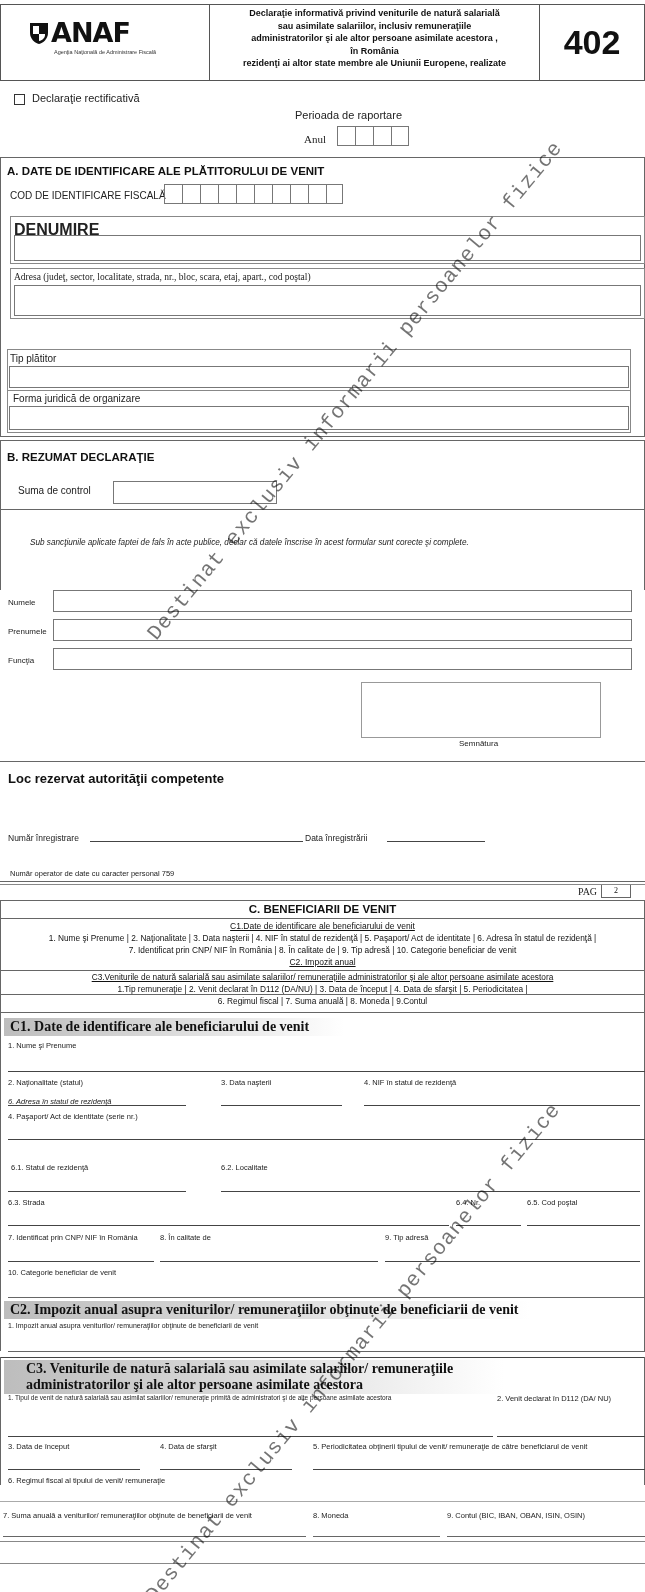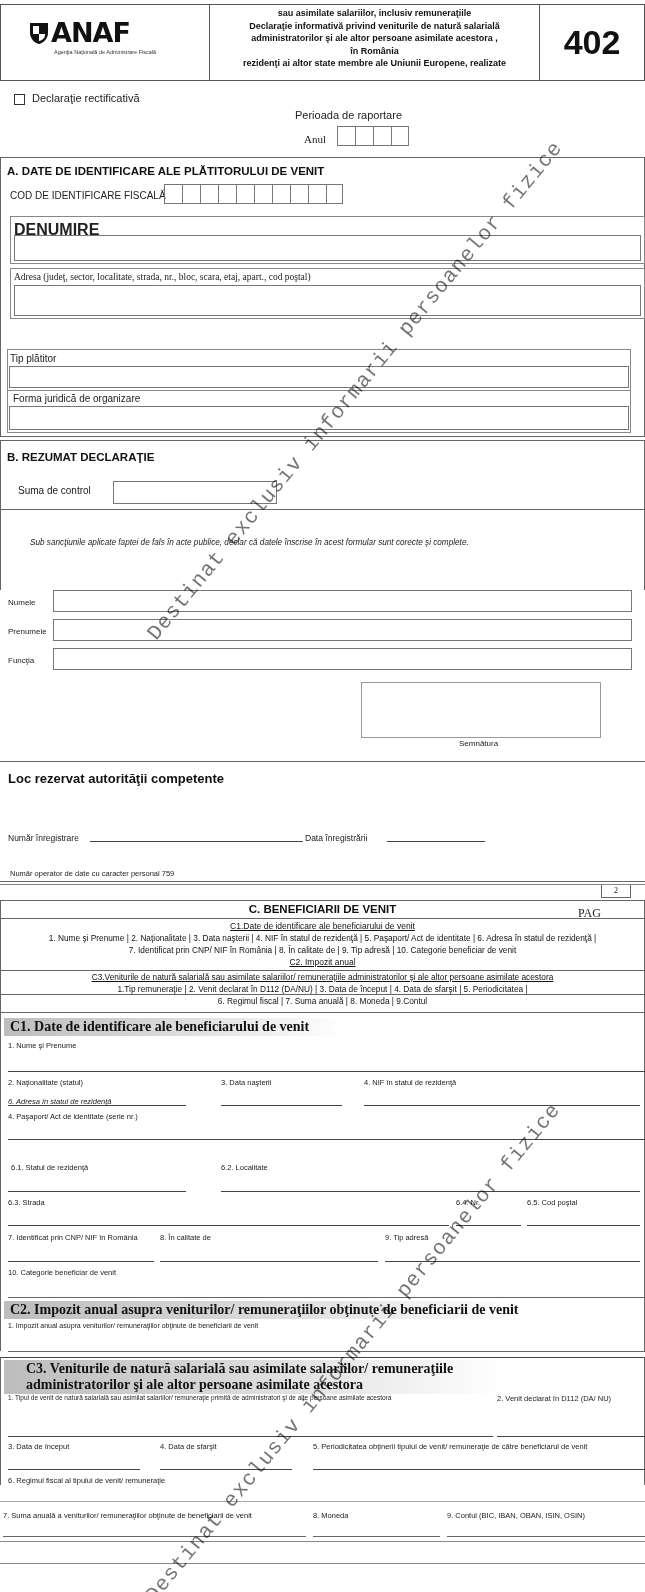--- a/index.html
+++ b/index.html
@@ -32,22 +32,22 @@
       <path d="M1 2 L19 2 L19 12 C19 18 14 22 10 23 C6 22 1 18 1 12 Z" fill="#111"></path>
       <path d="M4 5 L10 5 L10 13 L4 13 Z" fill="#fff"></path>
       <path d="M10 13 L16 13 L16 14 C16 17 13 19.5 10 20 Z" fill="#fff"></path>
     </svg>
     <span style="font-family:'DejaVu Sans',sans-serif;font-weight:bold;font-size:27px;letter-spacing:-1px;margin-left:2px;line-height:1;">ANAF</span>
   </div>
   <div class="abs" style="left:53px;top:44px;font-size:5.5px;color:#333;white-space:nowrap;">Agenţia Naţională de Administrare Fiscală</div>
 </div>
 <div class="box" style="left:209px;top:4px;width:331px;height:77px;border-color:#555;">
   <div class="abs center" style="left:0;top:2px;width:329px;font-weight:bold;font-size:9px;line-height:12.5px;">
+    <div>Declaraţie informativă privind veniturile de natură salarială</div>
     <div>sau asimilate salariilor, inclusiv remuneraţiile</div>
-    <div>Declaraţie informativă privind veniturile de natură salarială</div>
     <div>administratorilor şi ale altor persoane asimilate acestora ,</div>
     <div>în România</div>
     <div>rezidenţi ai altor state membre ale Uniunii Europene, realizate</div>
   </div>
 </div>
 <div class="box" style="left:539px;top:4px;width:106px;height:77px;border-color:#555;">
   <div class="abs center" style="left:0;top:18px;width:104px;font-weight:bold;font-size:34px;">402</div>
 </div>
 
 <div class="abs" style="left:14px;top:94px;width:11px;height:11px;border:1px solid #333;background:#fff;"></div>
@@ -127,21 +127,21 @@
 
 <div class="hline" style="left:0;top:761px;width:645px;background:#666;"></div>
 <div class="sec-title" style="left:8px;top:771px;font-size:13px;">Loc rezervat autorităţii competente</div>
 <div class="lbl" style="left:8px;top:833px;font-size:8.5px;">Număr înregistrare</div>
 <div class="uline" style="left:90px;top:830px;width:213px;height:12px;"><input style=""></div>
 <div class="lbl" style="left:305px;top:833px;font-size:8.5px;">Data înregistrării</div>
 <div class="uline" style="left:387px;top:830px;width:98px;height:12px;"><input style=""></div>
 <div class="lbl" style="left:10px;top:869px;font-size:7.5px;">Număr operator de date cu caracter personal 759</div>
 <div class="hline" style="left:0;top:881px;width:645px;background:#666;"></div>
 
-<div class="lbl" style="left:578px;top:886px;font-family:'Liberation Serif',serif;font-size:12px;margin-top:20px;">PAG</div>
+<div class="lbl" style="left:578px;top:886px;font-family:'Liberation Serif',serif;font-size:10px;">PAG</div>
 <div class="abs center" style="left:601px;top:884px;width:30px;height:14px;border:1px solid #666;border-top:none;font-family:'Liberation Serif',serif;font-size:8px;line-height:13px;">2</div>
 <div class="hline" style="left:0;top:884px;width:645px;background:#888;"></div>
 
 <div class="box" style="left:0;top:900px;width:645px;height:95px;border-color:#666;"></div>
 <div class="abs center" style="left:0;top:903px;width:645px;font-weight:bold;font-size:11.5px;">C. BENEFICIARII  DE VENIT</div>
 <div class="hline" style="left:0;top:918px;width:645px;background:#666;"></div>
 <div class="abs center" style="left:0;top:921px;width:645px;font-size:8.5px;text-decoration:underline;">C1.Date de identificare ale beneficiarului de venit</div>
 <div class="abs center" style="left:0;top:933px;width:645px;font-size:8.3px;white-space:nowrap;">1. Nume şi Prenume | 2. Naţionalitate  | 3. Data naşterii |  4. NIF în statul de rezidenţă  | 5. Paşaport/ Act de identitate | 6. Adresa în statul de rezidenţă |</div>
 <div class="abs center" style="left:0;top:945px;width:645px;font-size:8.3px;">7. Identificat prin CNP/ NIF în România  | 8. În calitate de | 9. Tip adresă | 10. Categorie beneficiar de venit</div>
 <div class="abs center" style="left:0;top:957px;width:645px;font-size:8.5px;text-decoration:underline;">C2. Impozit anual</div>

